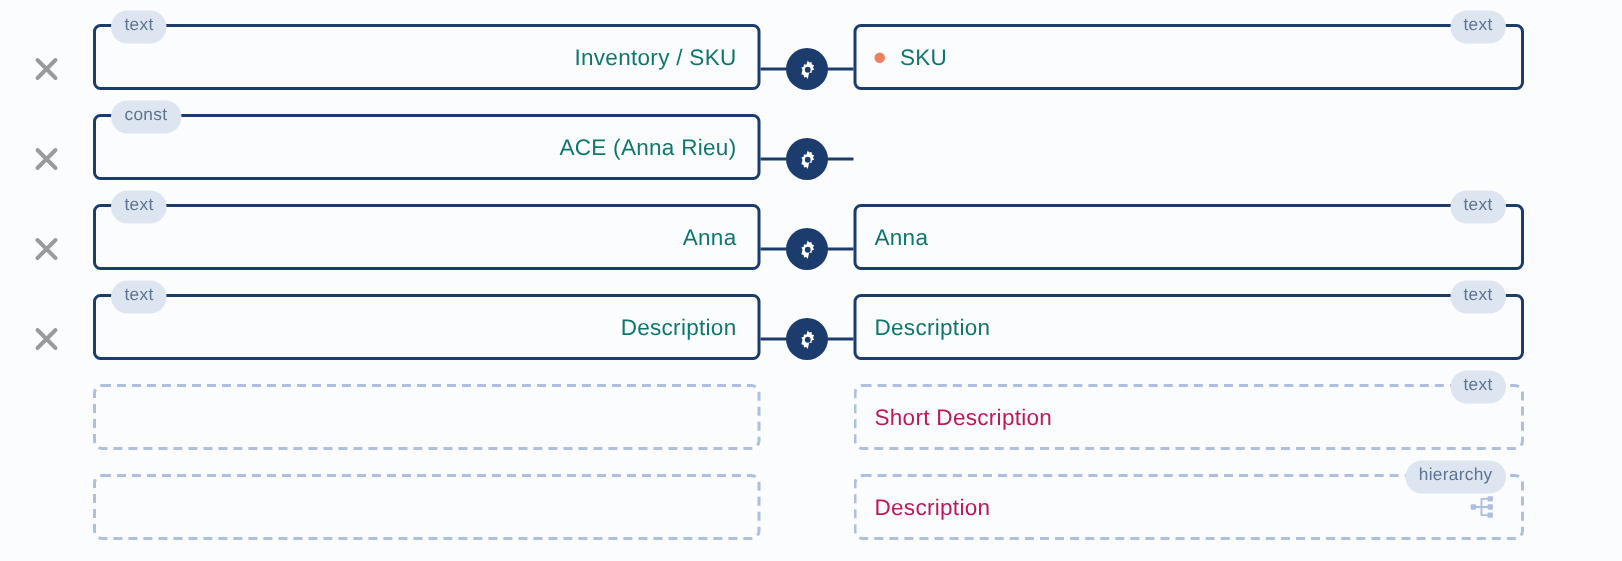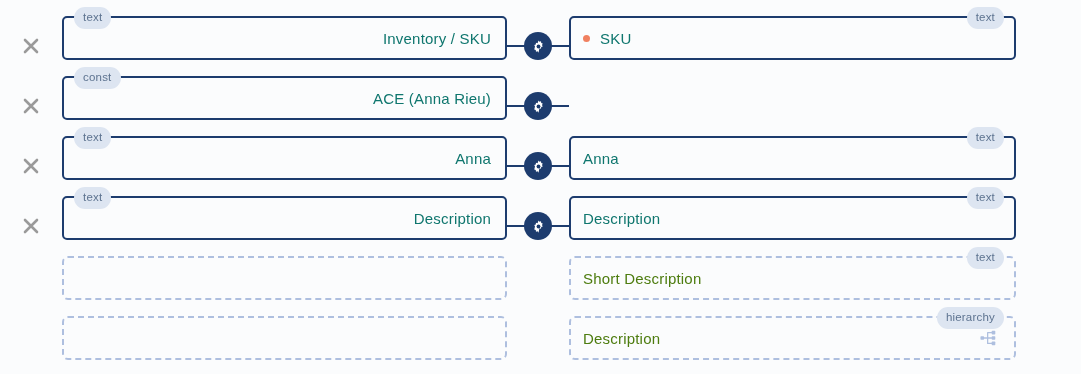--- a/index.html
+++ b/index.html
@@ -78,21 +78,21 @@
     justify-content: flex-start;
     padding-left: 12px;
   }
 
   .field-text {
     font-size: 15px;
     color: #0f766e;
     letter-spacing: 0.2px;
     white-space: nowrap;
   }
-  .field.dashed .field-text { color: #4d7c0f; }
+  .field.dashed .field-text { color: #be185d; }
 
   
   .req-dot {
     width: 7px;
     height: 7px;
     border-radius: 50%;
     background: #f08060;
     flex: 0 0 7px;
     margin-right: 10px;
   }

